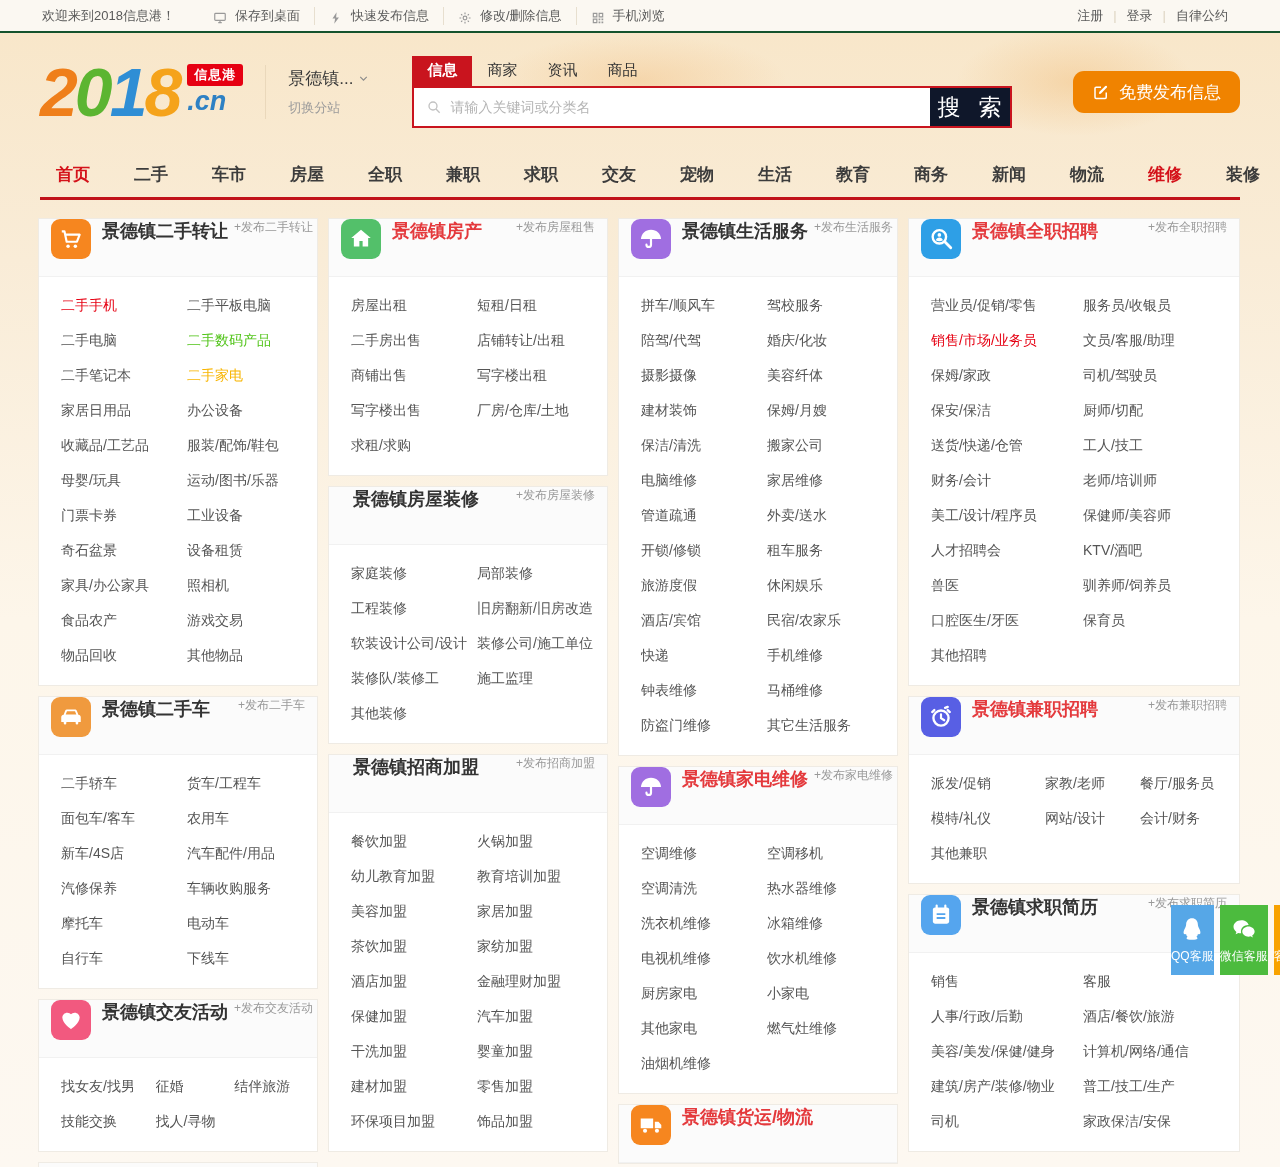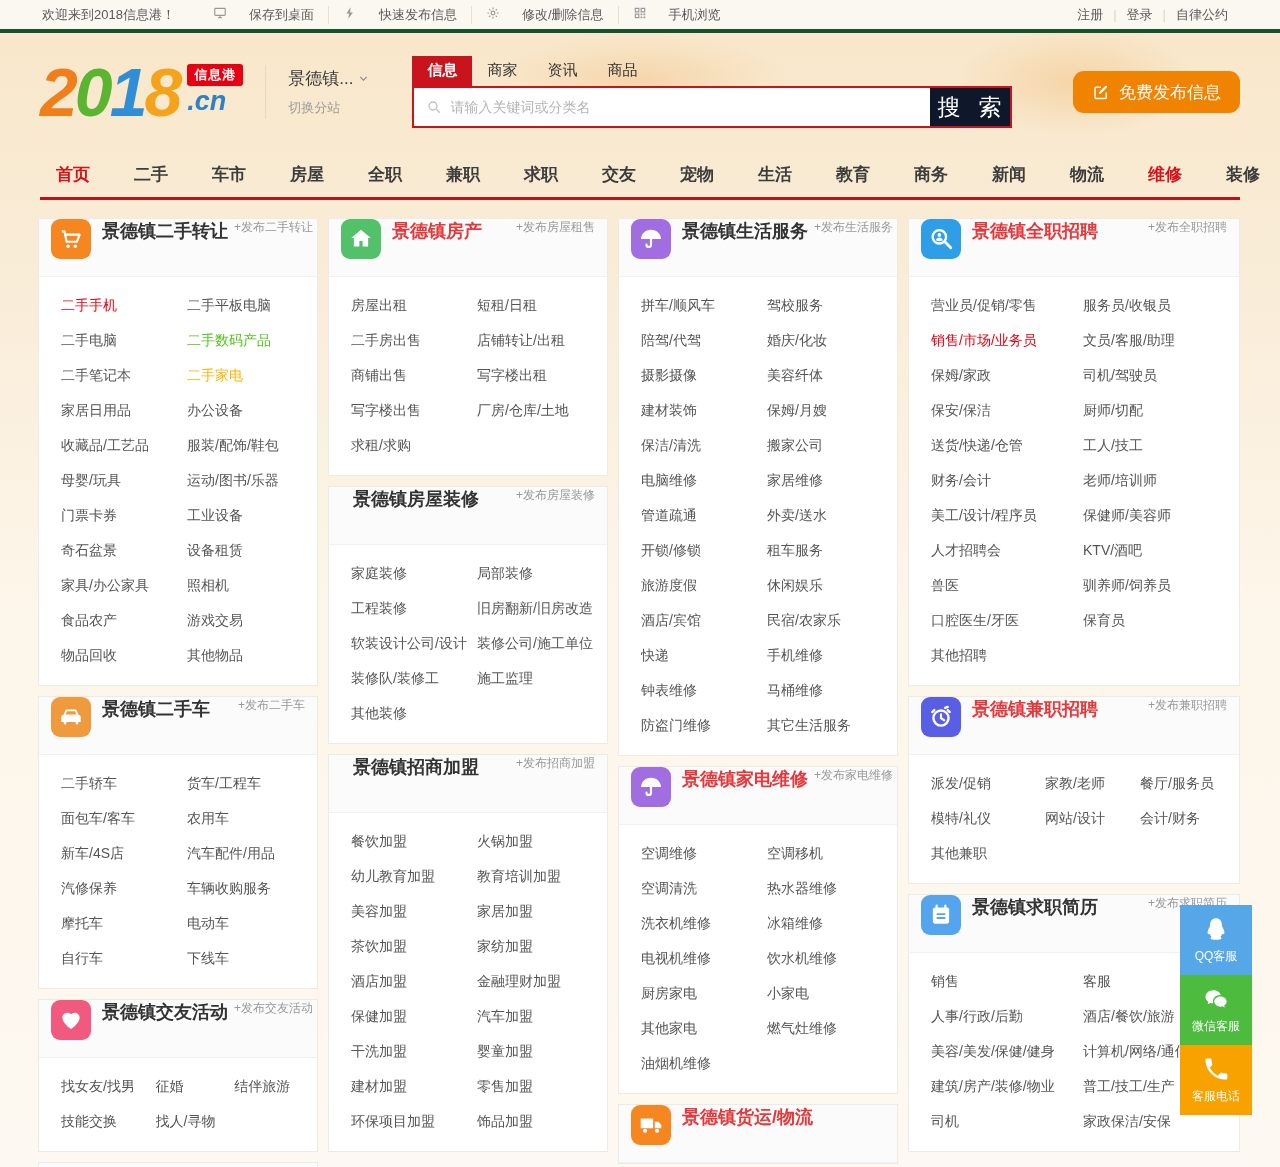--- a/index.html
+++ b/index.html
@@ -6,24 +6,24 @@
   html,body{width:1280px;height:1167px;overflow:hidden}
   body{
     position:relative;
     font-family:"Liberation Sans","DejaVu Sans",sans-serif;
     background:linear-gradient(180deg,#f8e6c8 0,#f9ecd7 260px,#fdf6ea 620px,#fdf8f1 100%);
   }
   a{text-decoration:none}
   .ico svg{display:block}
 
   
-  .topbar{height:33px;background:#fbf8f2;border-bottom:4px solid #14532d;display:flex;align-items:center;padding:0 42px;font-size:13px;color:#5a5a5a;position:relative;z-index:5}
+  .topbar{height:33px;background:#fbf8f2;border-bottom:2px solid #14532d;display:flex;align-items:center;padding:0 42px;font-size:13px;color:#5a5a5a;position:relative;z-index:5}
   .welcome{margin-right:24px}
   .tb-links{display:flex;align-items:center}
-  .tb-link{display:flex;align-items:flex-start;gap:22px;color:#5a5a5a;padding:0 14px;cursor:pointer}
+  .tb-link{display:flex;align-items:flex-end;gap:8px;color:#5a5a5a;padding:0 14px;cursor:pointer}
   .tb-link+.tb-link{border-left:1px solid #e7dfcf}
   .tb-link svg{width:14px;height:14px;color:#999}
   .tb-right{margin-left:auto;display:flex;align-items:center}
   .tb-right a{padding:0 10px;color:#5a5a5a;cursor:pointer}
   .tb-right .sep{color:#ddd3c0}
 
   
   .site-header{height:118px;display:flex;align-items:center;padding:0 40px;position:relative}
   .site-header::before{content:'';position:absolute;left:430px;top:-18px;width:420px;height:130px;
     background:radial-gradient(closest-side,#f2c184,transparent 70%);opacity:.45;pointer-events:none}
@@ -70,21 +70,21 @@
   .card-ico svg{width:26px;height:26px;color:#fff}
   .card-title{font-size:18px;color:#333;font-weight:bold;white-space:nowrap}
   .card-title.red{color:#e4393c}
   .card-publish{margin-left:auto;font-size:12px;color:#999;cursor:pointer;white-space:nowrap;padding-left:6px}
   .card-list{display:grid;grid-template-columns:1fr 1fr;padding:10px 4px 13px 22px;list-style:none}
   .card-list.cols3{grid-template-columns:1.2fr 1fr 1fr}
   .card-list li{height:35px;line-height:35px;overflow:hidden;white-space:nowrap}
   .cat-link{font-size:14px;color:#555;cursor:pointer}
 
   
-  .floats{position:absolute;right:28px;top:905px;width:72px;display:flex;flex-direction:column;gap:0;z-index:50}
+  .floats{position:absolute;right:37px;top:905px;width:72px;display:flex;flex-direction:row;gap:6px;z-index:50}
   .float-btn{height:70px;display:flex;flex-direction:column;align-items:center;justify-content:center;gap:5px;color:#fff;cursor:pointer}
   .float-btn svg{width:28px;height:28px;color:#fff}
   .float-label{font-size:12px;white-space:nowrap}
 </style>
 </head>
 <body>
 
 <div class="topbar">
   <span class="welcome">欢迎来到2018信息港！</span>
   <div class="tb-links">

